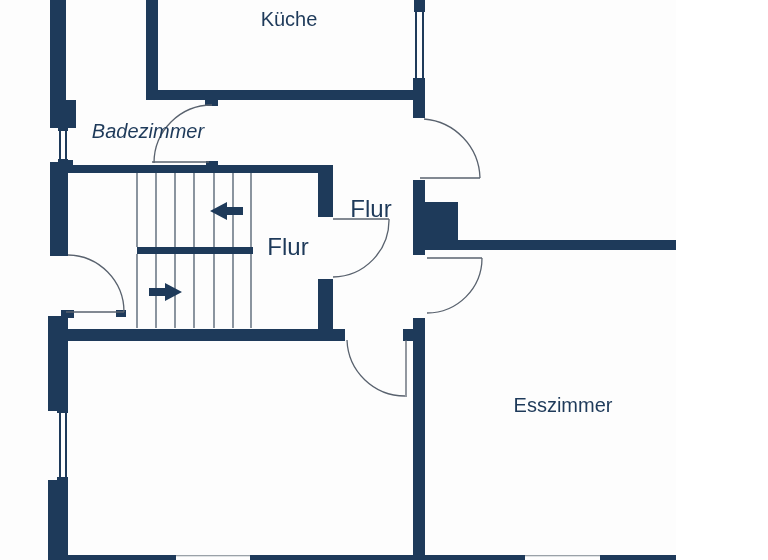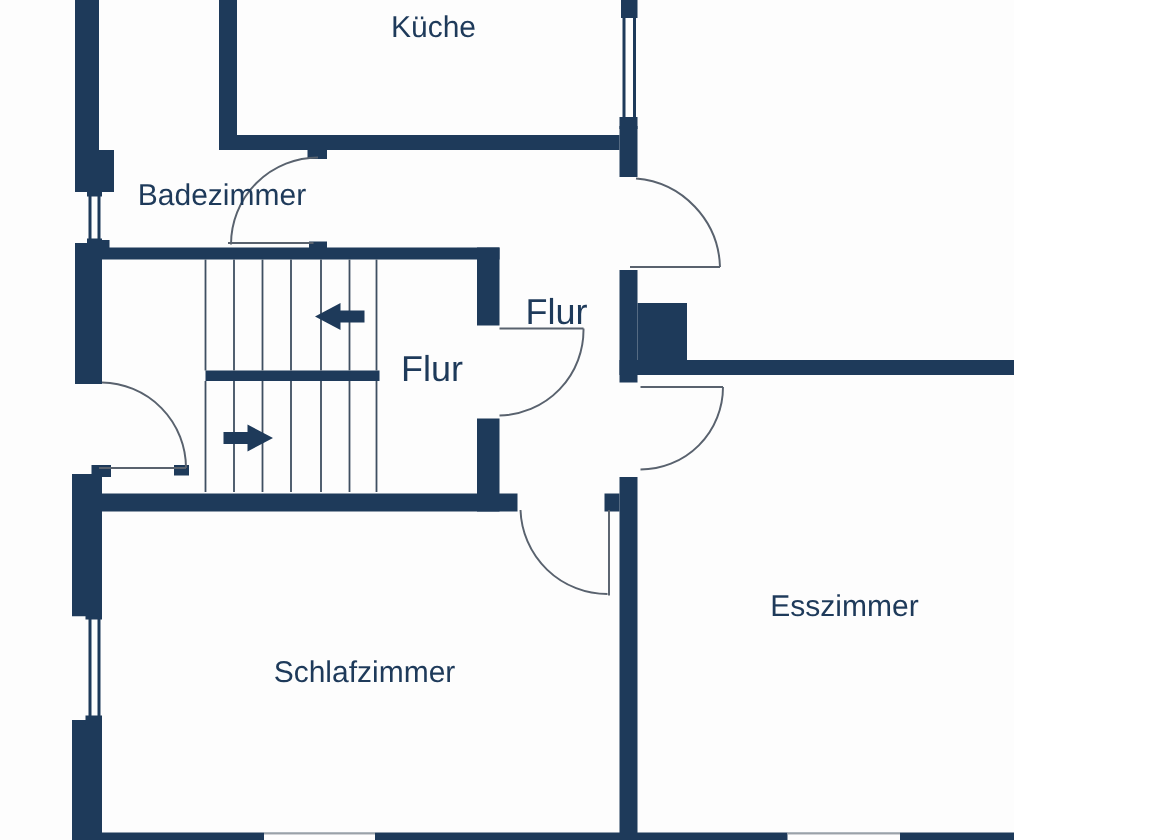--- a/index.html
+++ b/index.html
@@ -139,18 +139,17 @@
         <path d="M482,258 A55,55 0 0 1 427,313"></path>
       </g>
       <g>
         <line x1="406" y1="340" x2="406" y2="397"></line>
         <path d="M347,340 A58,58 0 0 0 405,396"></path>
       </g>
     </g>
   </svg>
 
   <div class="room-label" style="left:289px;top:19px;">Küche</div>
-  <div class="room-label" style="left:148px;top:131px;">Badezimmer</div>
+  <div class="room-label" style="left:148px;top:131px;font-style:italic;">Badezimmer</div>
   <div class="room-label small" style="left:371px;top:209px;">Flur</div>
   <div class="room-label small" style="left:288px;top:247px;">Flur</div>
-  <div class="room-label" style="left:243px;top:449px;">Schlafzimmer</div>
   <div class="room-label" style="left:563px;top:405px;">Esszimmer</div>
 </div>
 
 </body></html>

